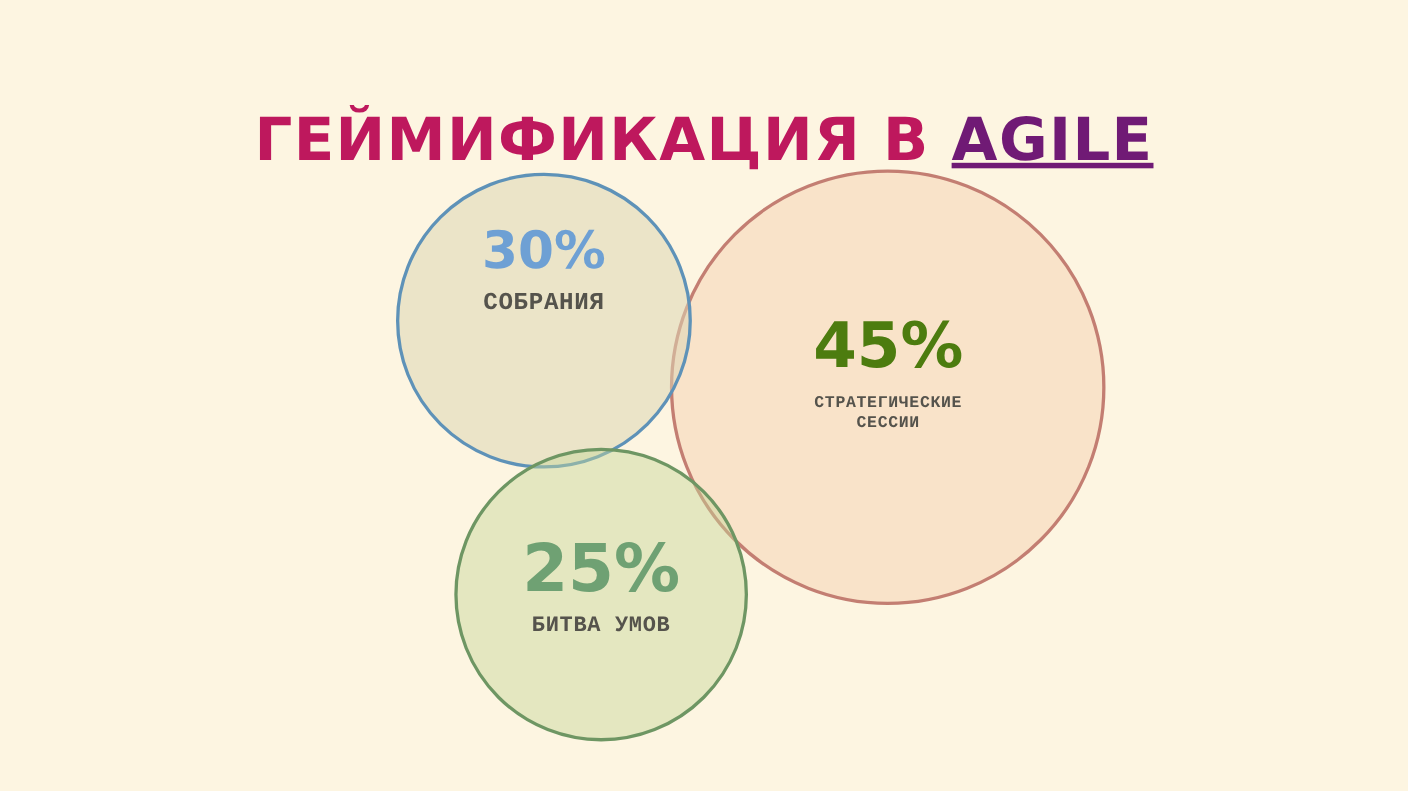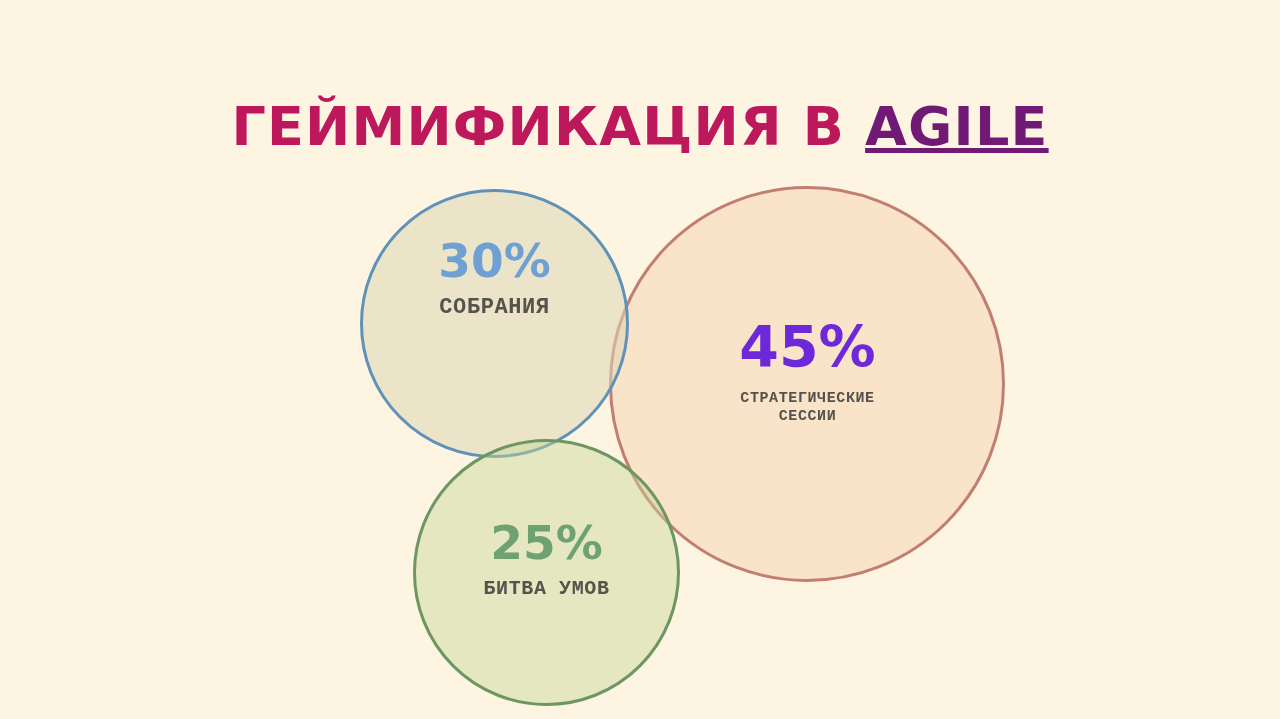--- a/index.html
+++ b/index.html
@@ -45,21 +45,20 @@
     text-decoration: underline;
   }
 
   
   #venn {
     position: absolute;
     left: 0;
     top: 0;
     width: 1280px;
     height: 505px;
-    margin-top: 32px;
   }
 
   .circle {
     position: absolute;
     border-radius: 50%;
     box-sizing: border-box;
   }
 
   
   #circle-blue {
@@ -129,35 +128,35 @@
   }
 
   
   #label-red {
     left: 666px;
     top: 287px;
     width: 283px;
   }
   #label-red .seg-pct {
     font-size: 57px;
-    color: #6d28d9;
+    color: #4d7c0f;
     margin-bottom: 14px;
   }
   #label-red .seg-name {
     font-size: 15px;
   }
 
   
   #label-green {
     left: 427px;
     top: 487px;
     width: 239px;
   }
   #label-green .seg-pct {
-    font-size: 47px;
+    font-size: 60px;
     color: #6FA173;
     margin-bottom: 11px;
   }
   #label-green .seg-name {
     font-size: 20px;
   }
 </style>
 </head>
 <body>
 

